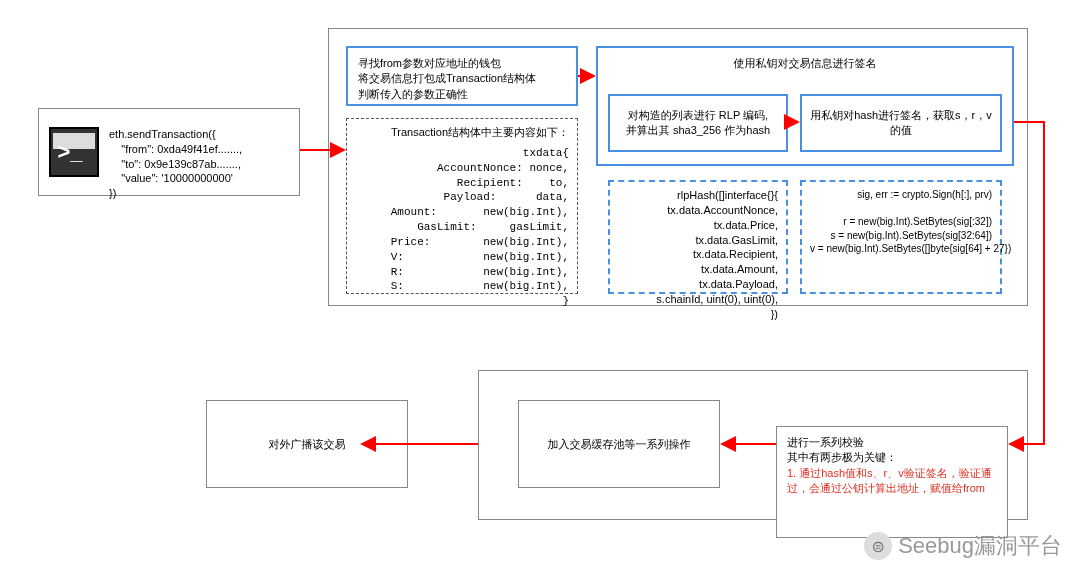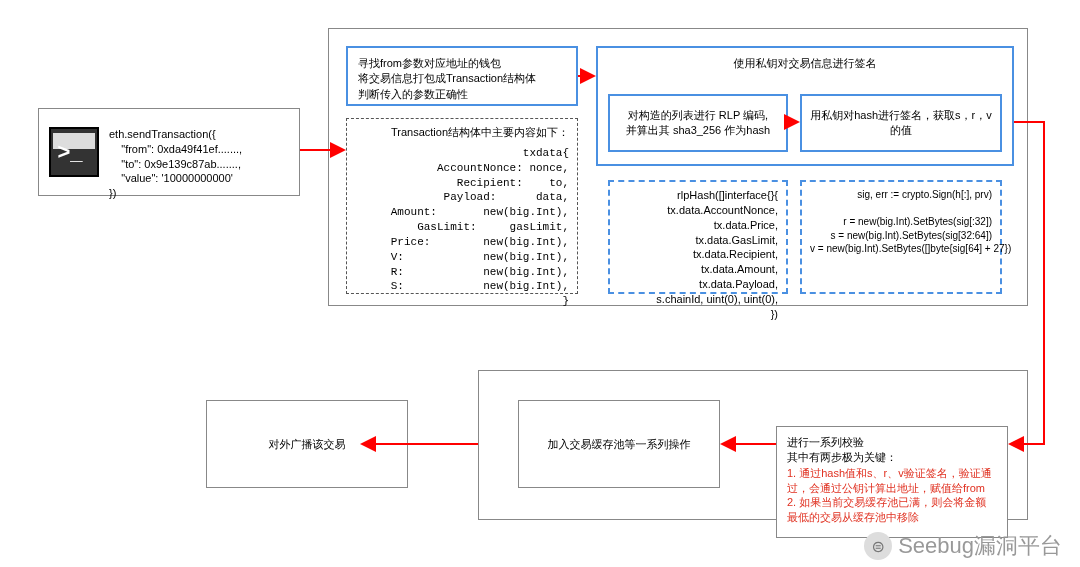--- a/index.html
+++ b/index.html
@@ -97,21 +97,20 @@
 s = new(big.Int).SetBytes(sig[32:64])
 v = new(big.Int).SetBytes([]byte{sig[64] + 27})</pre>
 </div>
 
 <div class="box solid-gray" style="left:478px; top:370px; width:550px; height:150px;"></div>
 
 <div class="box solid-gray padded" style="left:776px; top:390px; width:232px; height:112px; font-size:11px;margin-top:36px;">
   <div class="blk-text">进行一系列校验</div>
   <div class="blk-text">其中有两步极为关键：</div>
   <div class="red-text" style="line-height:1.35;">1. 通过hash值和s、r、v验证签名，验证通过，会通过公钥计算出地址，赋值给from</div>
-  <div class="red-text" style="line-height:1.35;">2. 如果当前交易缓存池已满，则会将金额最低的交易从缓存池中移除</div>
 </div>
 
 <div class="box solid-gray center-text" style="left:518px; top:400px; width:202px; height:88px;">
   <span>加入交易缓存池等一系列操作</span>
 </div>
 
 <div class="box solid-gray center-text" style="left:158px; top:400px; width:202px; height:88px;margin-left:48px;">
   <span>对外广播该交易</span>
 </div>
 

